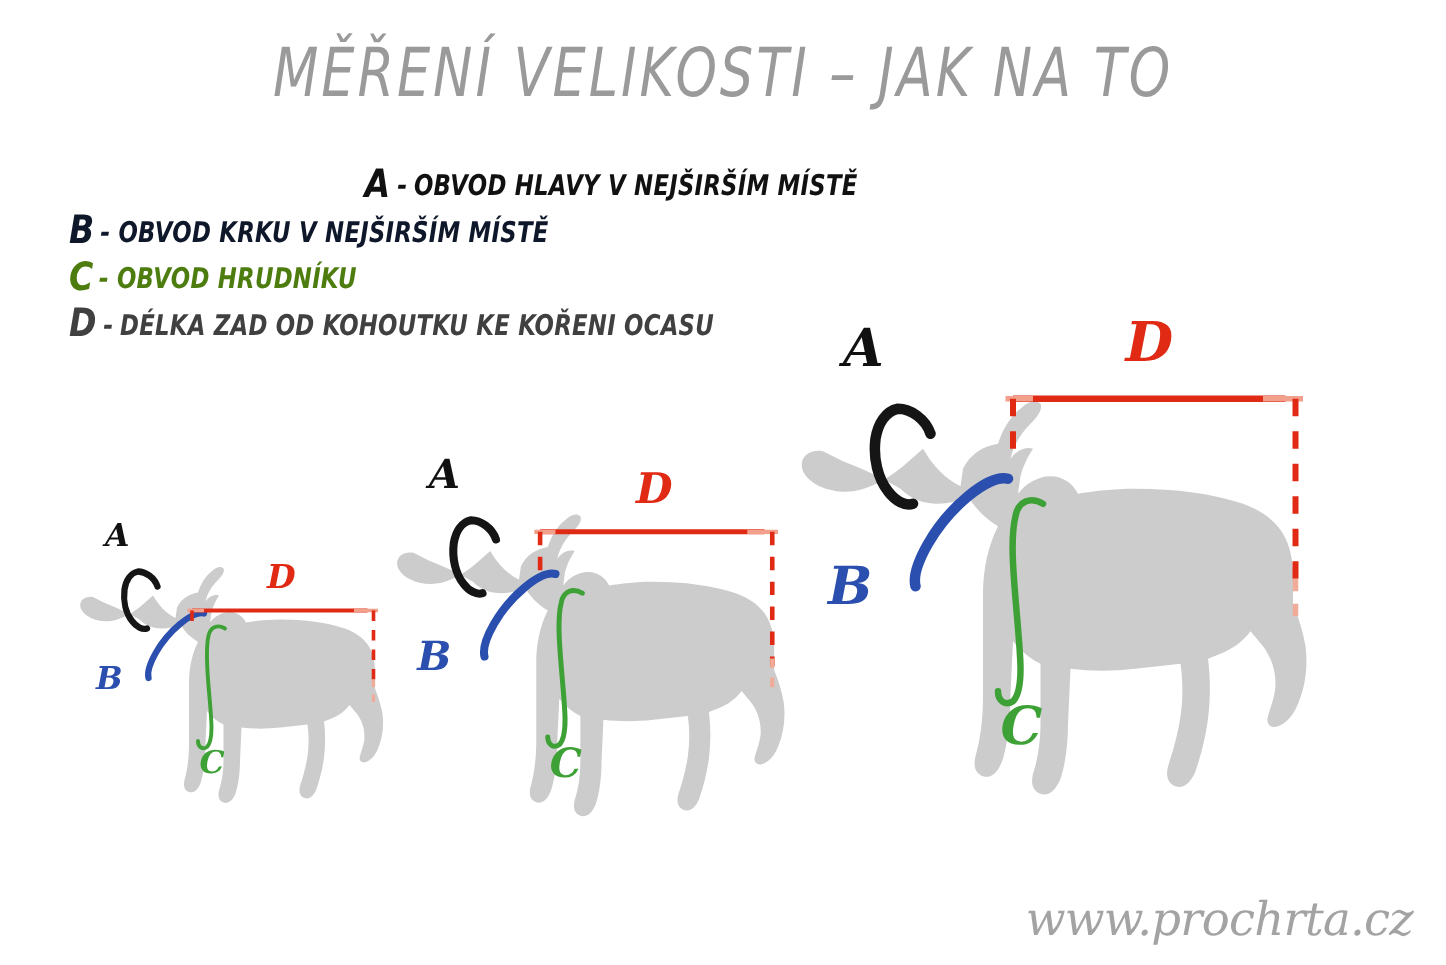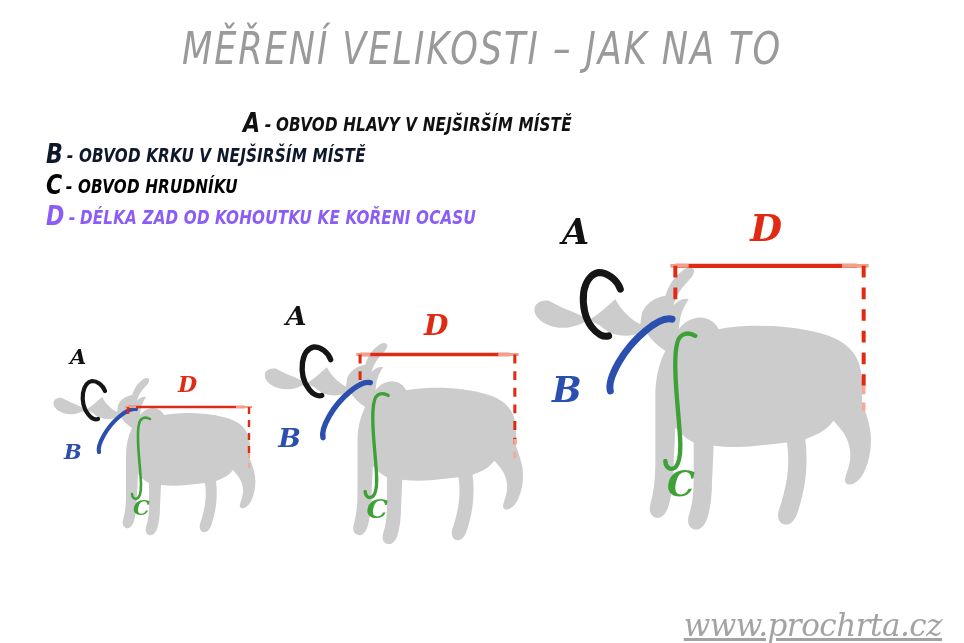--- a/index.html
+++ b/index.html
@@ -71,22 +71,22 @@
   }
   .legend-text {
     display: inline-block;
     font-size: 19px;
     letter-spacing: 0.2px;
     transform: scaleX(0.80);
     transform-origin: left center;
   }
   .row-a { color: #111111; text-align: right; }
   .row-b { color: #0f172a; }
-  .row-c { color: #000000; }
-  .row-d { color: #8b5cf6; }
+  .row-c { color: #4d7c0f; }
+  .row-d { color: #404040; }
 
   
   .dog-figure {
     position: absolute;
   }
   .dog-figure svg { display: block; overflow: visible; }
 
   .body-shape { fill: #cccccc; }
   .arc-a { fill: none; stroke: #151515; stroke-width: 4.2; stroke-linecap: round; }
   .arc-b { fill: none; stroke: #2b4fae; stroke-width: 4.2; stroke-linecap: round; }
@@ -103,28 +103,27 @@
   }
   .lbl-a { fill: #111111; }
   .lbl-b { fill: #2b4fae; }
   .lbl-c { fill: #3ea136; }
   .lbl-d { fill: #e02a14; }
 
   
   #watermark {
     position: absolute;
     right: 22px;
-    bottom: 0;
+    bottom: 12px;
     font-family: "DejaVu Serif", serif;
     font-style: italic;
     font-size: 31px;
     color: #a3a3a3;
     letter-spacing: -0.5px;
     user-select: none;
-    text-decoration: underline;
   }
 </style>
 </head>
 <body>
 
 <div id="page">
 
   <div id="title">MĚŘENÍ VELIKOSTI – JAK NA TO</div>
 
   <div id="legend">

